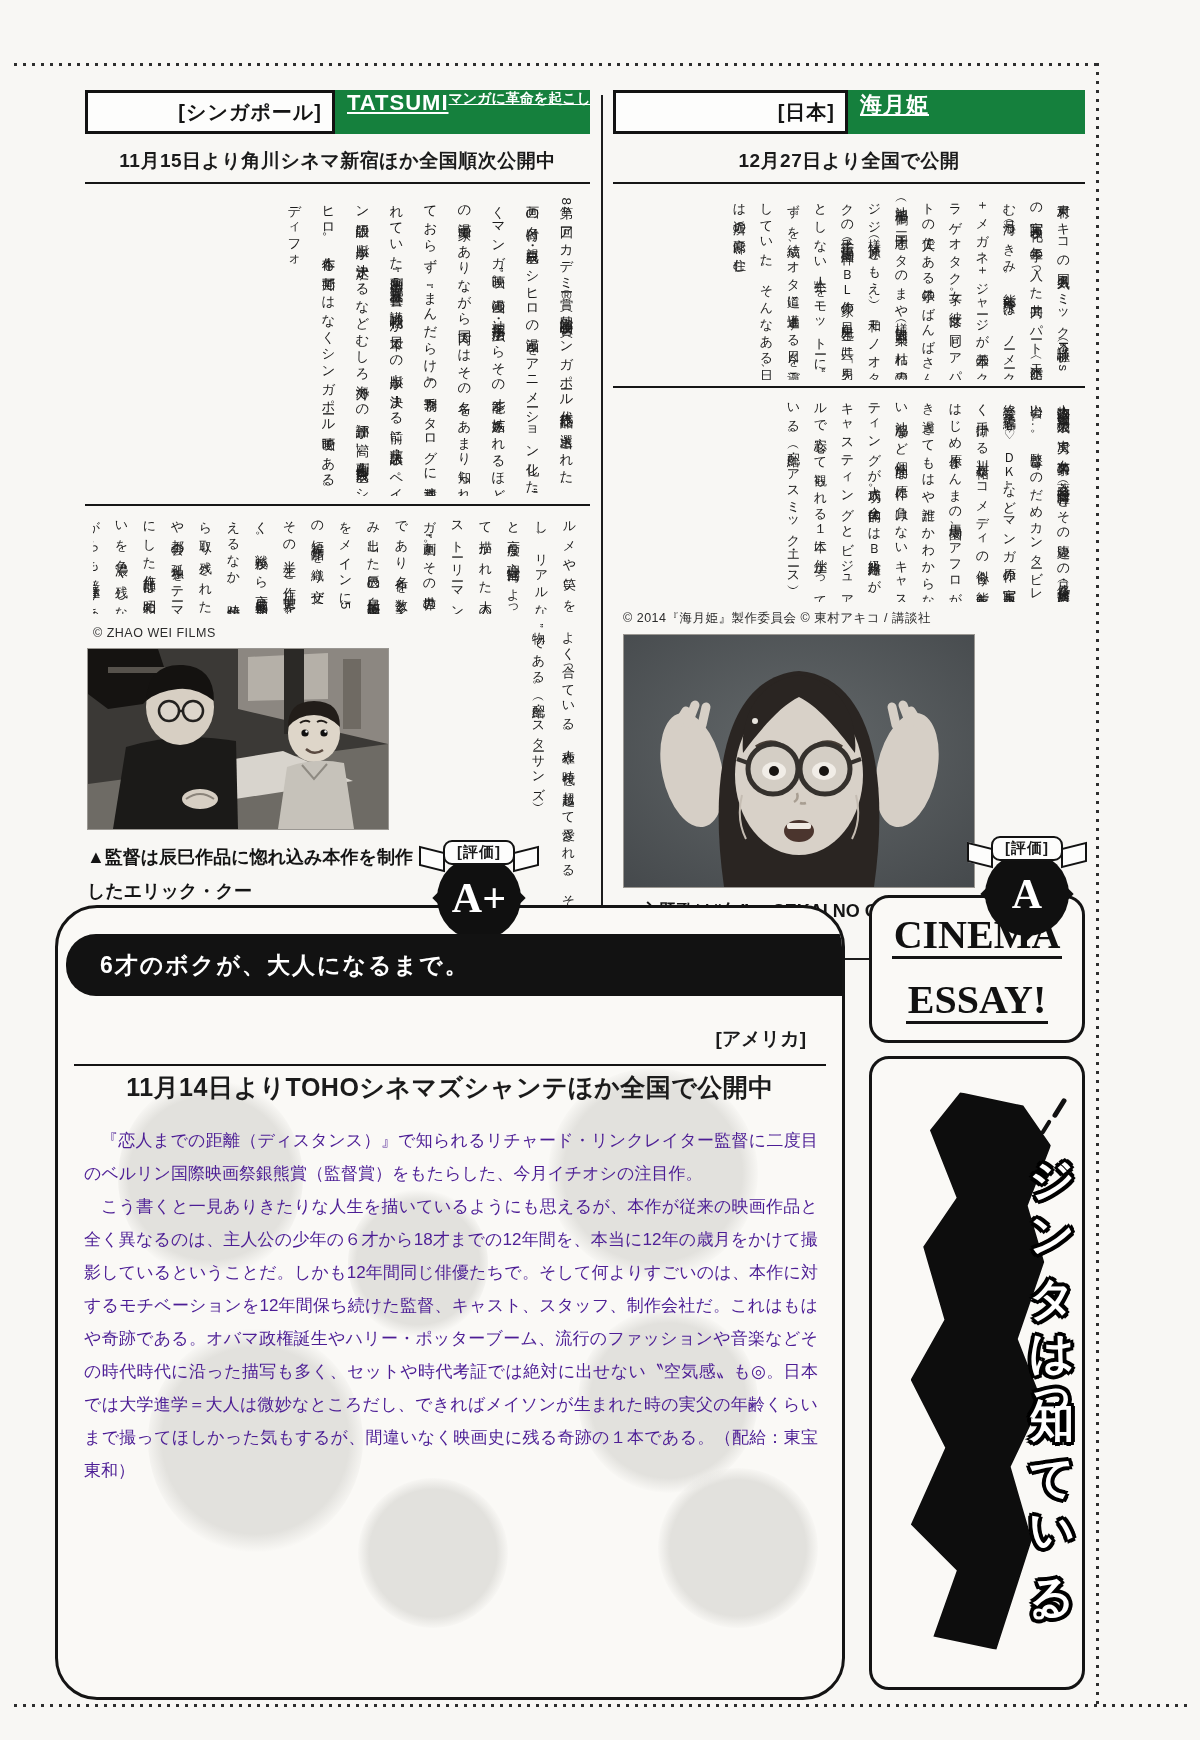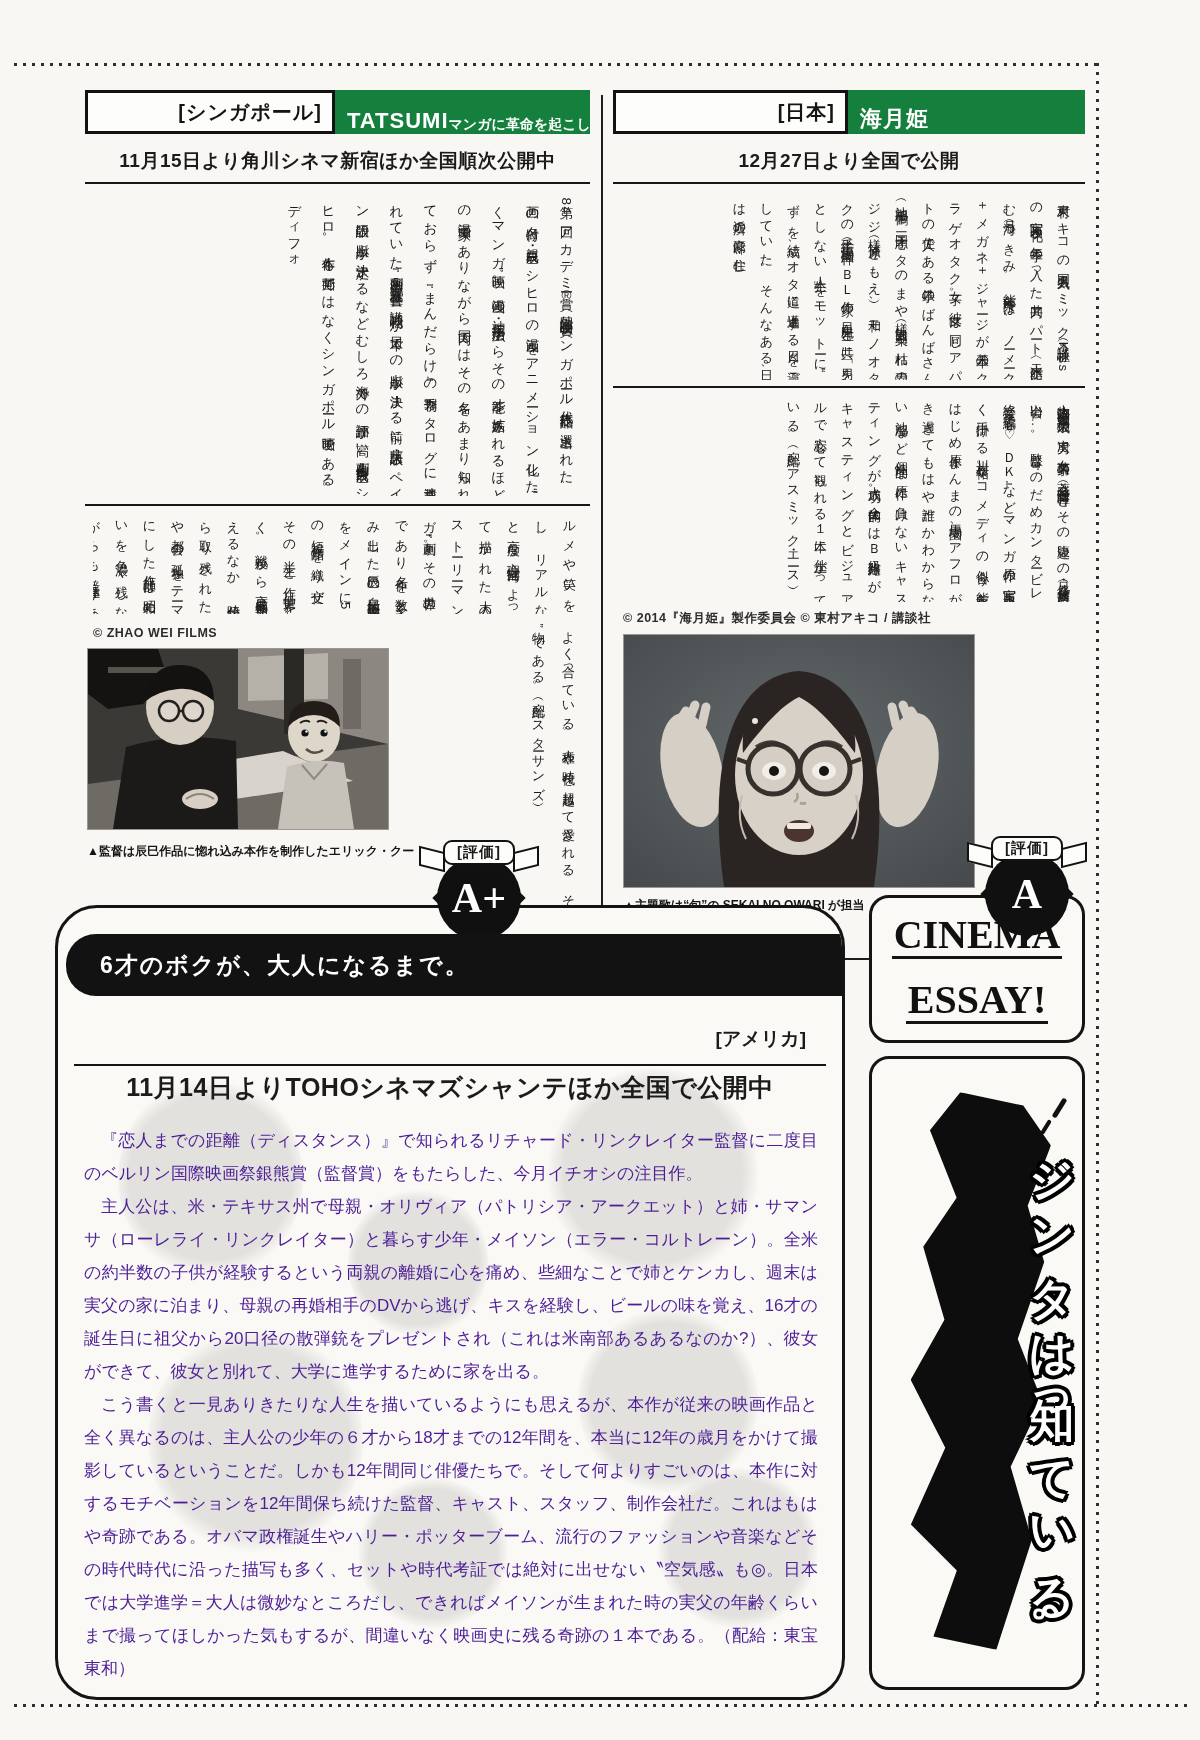--- a/index.html
+++ b/index.html
@@ -14,32 +14,32 @@
   
   .dot-h{height:3px;background-image:repeating-linear-gradient(90deg,#2e2e2e 0 3px,transparent 3px 9px);}
   .dot-v{width:3px;background-image:repeating-linear-gradient(180deg,#2e2e2e 0 3px,transparent 3px 9px);}
 
   
   .panel{position:absolute;}
   .panel-header{position:absolute;left:0;right:0;top:2px;height:44px;background:#15803d;display:flex;align-items:stretch;}
   .country-box{background:#fdfdfc;border:3px solid #121212;box-sizing:border-box;
     display:flex;align-items:center;justify-content:flex-end;padding:0 10px;
     font-size:20px;font-weight:bold;letter-spacing:1px;color:#141414;}
-  .titlebar{flex:1;display:flex;align-items:flex-end;gap:0;padding-left:12px;color:#fff;overflow:hidden;}
+  .titlebar{flex:1;display:flex;align-items:flex-start;gap:0;padding-left:12px;color:#fff;overflow:hidden;text-decoration:underline;}
   .titlebar .t-main{font-size:22px;font-weight:bold;letter-spacing:1px;white-space:nowrap;}
   .titlebar .t-sub{font-size:14px;font-weight:bold;white-space:nowrap;}
   .release-line{position:absolute;left:0;right:0;top:60px;text-align:center;
     font-size:19px;font-weight:bold;letter-spacing:.5px;
     padding-bottom:8px;border-bottom:2.5px solid #161616;}
   .vtext{writing-mode:vertical-rl;text-orientation:mixed;overflow:hidden;
     text-align:justify;color:#1c1c1c;letter-spacing:1.5px;}
   .panel-hr{position:absolute;left:0;right:0;border-top:2px solid #161616;}
-  .credit{position:absolute;font-size:12.5px;color:#2c2c2c;letter-spacing:.5px;font-weight:bold;}
+  .credit{position:absolute;font-size:12.5px;color:#2c2c2c;letter-spacing:.5px;}
   .still{position:absolute;border:1px solid #9a9792;background:#444;overflow:hidden;}
-  .caption{position:absolute;font-size:12px;font-weight:bold;line-height:1.9;color:#141414;}
+  .caption{position:absolute;font-size:18px;font-weight:bold;line-height:1.9;color:#141414;}
 
   
   .badge{position:absolute;width:104px;text-align:center;}
   .ribbon-row{position:relative;z-index:3;}
   .ribbon{display:inline-block;background:#fdfdfc;border:2.5px solid #121212;border-radius:9px;
     font-size:15px;font-weight:bold;padding:1px 12px;letter-spacing:1px;}
   .wing{position:absolute;top:9px;width:22px;height:16px;background:#fdfdfc;border:2px solid #121212;z-index:-1;}
   .wing.l{left:-8px;transform:skewY(14deg);}
   .wing.r{right:-8px;transform:skewY(-14deg);}
   .seal{position:relative;width:84px;height:84px;margin:-9px auto 0;z-index:2;}
@@ -219,21 +219,20 @@
   <div class="blob" style="left:90px;top:420px;width:215px;height:225px;"></div>
   <div class="blob" style="left:520px;top:400px;width:180px;height:185px;"></div>
   <div class="blob" style="left:300px;top:570px;width:150px;height:150px;"></div>
   <div class="blob" style="left:600px;top:560px;width:160px;height:160px;"></div>
   <div class="essay-banner">6才のボクが、大人になるまで。</div>
   <div class="essay-country">[アメリカ]</div>
   <div class="essay-rule"></div>
   <div class="essay-release">11月14日よりTOHOシネマズシャンテほか全国で公開中</div>
   <div class="essay-body">
     <p>『恋人までの距離（ディスタンス）』で知られるリチャード・リンクレイター監督に二度目のベルリン国際映画祭銀熊賞（監督賞）をもたらした、今月イチオシの注目作。</p>
-    <p>主人公は、米・テキサス州で母親・オリヴィア（パトリシア・アークエット）と姉・サマンサ（ローレライ・リンクレイター）と暮らす少年・メイソン（エラー・コルトレーン）。全米の約半数の子供が経験するという両親の離婚に心を痛め、些細なことで姉とケンカし、週末は実父の家に泊まり、母親の再婚相手のDVから逃げ、キスを経験し、ビールの味を覚え、16才の誕生日に祖父から20口径の散弾銃をプレゼントされ（これは米南部あるあるなのか?）、彼女ができて、彼女と別れて、大学に進学するために家を出る。</p>
     <p>こう書くと一見ありきたりな人生を描いているようにも思えるが、本作が従来の映画作品と全く異なるのは、主人公の少年の６才から18才までの12年間を、本当に12年の歳月をかけて撮影しているということだ。しかも12年間同じ俳優たちで。そして何よりすごいのは、本作に対するモチベーションを12年間保ち続けた監督、キャスト、スタッフ、制作会社だ。これはもはや奇跡である。オバマ政権誕生やハリー・ポッターブーム、流行のファッションや音楽などその時代時代に沿った描写も多く、セットや時代考証では絶対に出せない〝空気感〟も◎。日本では大学進学＝大人は微妙なところだし、できればメイソンが生まれた時の実父の年齢くらいまで撮ってほしかった気もするが、間違いなく映画史に残る奇跡の１本である。（配給：東宝東和）</p>
   </div>
 </div>
 
 <div class="cinema-box">
   <div class="cinema-line">CINEMA</div>
   <div class="cinema-line">ESSAY!</div>
 </div>
 
 <div class="jinta-box">

